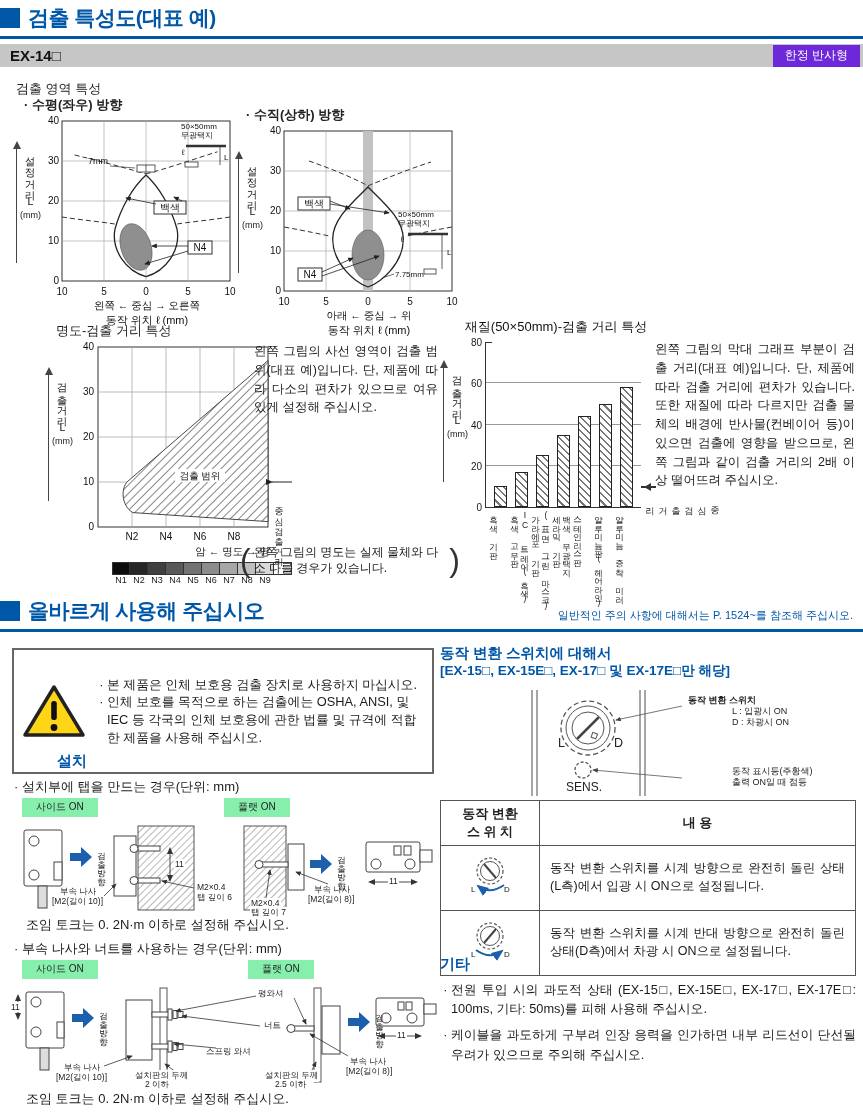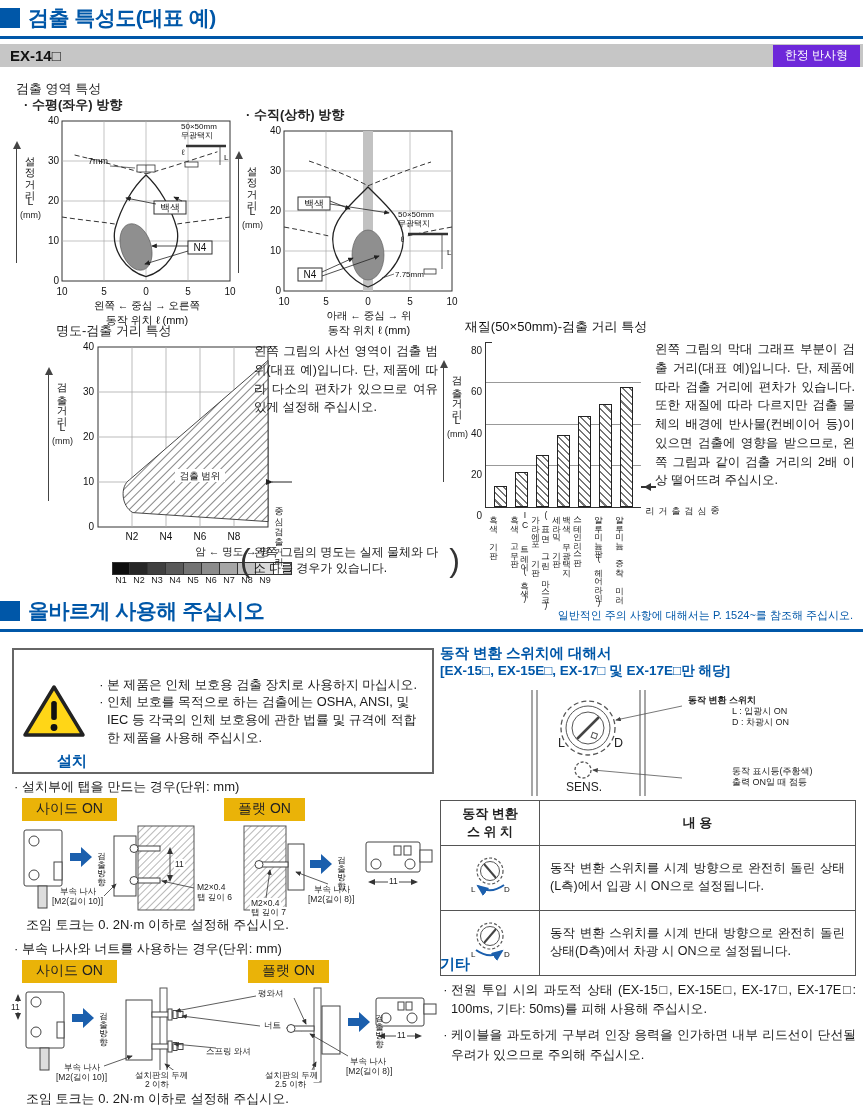--- a/index.html
+++ b/index.html
@@ -46,21 +46,21 @@
   .scale-cell:first-child{border-left:1px solid #333;}
   .scale-labels{display:flex;margin-left:44px;}
   .scale-lab{width:18px;text-align:center;font-size:9px;}
   .c-right-label{position:absolute;left:226px;top:160px;font-size:9px;}
 
   
   .barchart{position:absolute;left:441px;top:318px;width:230px;}
   .bc-title{font-size:13px;text-align:center;color:#111;}
   .bc-body{display:flex;margin-top:6px;}
   .bc-yticks{position:relative;width:20px;height:165px;flex:0 0 auto;}
-  .bc-yticks div{position:absolute;right:3px;font-size:10px;margin-top:8px;}
+  .bc-yticks div{position:absolute;right:3px;font-size:10px;}
   .bc-plot{position:relative;width:155px;height:165px;border-left:1.5px solid #333;
     border-bottom:1.5px solid #333;flex:0 0 auto;}
   .bc-grid{position:absolute;left:0;width:100%;height:1px;background:#999;}
   .bc-ticktop{position:absolute;left:0;top:0;width:6px;height:1px;background:#333;}
   .bar{position:absolute;bottom:0;width:13px;box-sizing:border-box;border:1px solid #222;
     background:repeating-linear-gradient(45deg,#fff 0 3.5px,#777 3.5px 5px);}
   .bc-right{position:relative;width:22px;height:165px;flex:0 0 auto;}
   .bc-arrow{position:absolute;top:144px;left:0;width:15px;height:1.5px;background:#333;}
   .bc-arrow:before{content:"";position:absolute;left:-1px;top:-3.5px;border:4.5px solid transparent;
     border-right:7px solid #333;}
@@ -79,21 +79,21 @@
   
   .warnbox{position:absolute;left:12px;top:648px;width:422px;height:126px;border:2px solid #666;
     box-sizing:border-box;display:flex;align-items:center;padding:6px 8px;}
   .warn-icon{flex:0 0 auto;margin-right:10px;}
   .warn-text{font-size:12.8px;line-height:1.38;}
   .bullet{display:flex;}
   .bullet .dot{width:11px;flex:0 0 auto;text-align:center;}
 
   .sub-blue{position:absolute;font-size:15px;font-weight:bold;color:#0057a8;}
   .case-line{position:absolute;font-size:13px;color:#1a1a1a;}
-  .chip{position:absolute;background:#eab308;color:#222;font-size:14px;padding:2px 14px 3px;}
+  .chip{position:absolute;background:#86efac;color:#222;font-size:10px;padding:2px 14px 3px;}
 
   .diagram{position:absolute;}
   .dlab{position:absolute;font-size:8.5px;color:#222;white-space:nowrap;}
   .dlab.bg{background:#fff;padding:0 1px;}
   .dlab.vtext{font-size:8.5px;letter-spacing:0;}
   .torque{position:absolute;font-size:13px;color:#1a1a1a;}
 
   
   .sw-title{position:absolute;left:440px;top:644px;font-size:14.5px;font-weight:bold;color:#0057a8;}
   .sw-subtitle{position:absolute;left:440px;top:662px;font-size:13.5px;font-weight:bold;color:#0057a8;}

